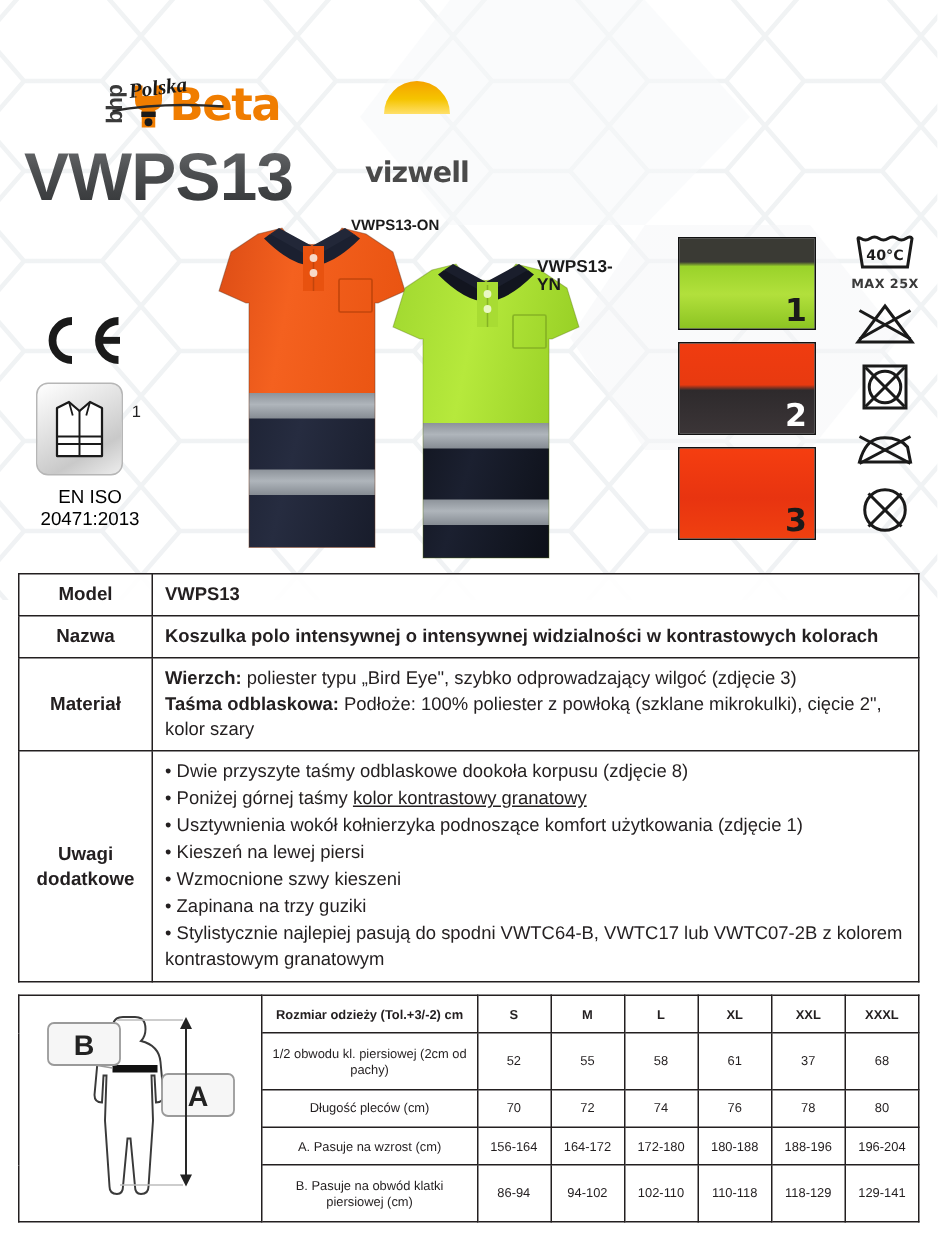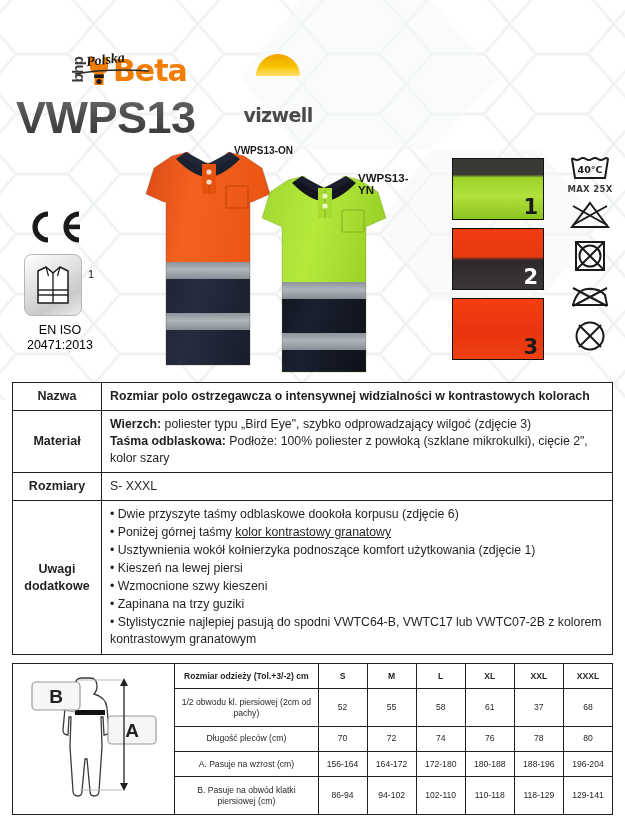--- a/index.html
+++ b/index.html
@@ -367,48 +367,48 @@
         <circle cx="16" cy="16" r="13.5" fill="none" stroke="#1a1a1a" stroke-width="2"></circle>
         <line x1="5" y1="5" x2="27" y2="27" stroke="#1a1a1a" stroke-width="2"></line>
         <line x1="27" y1="5" x2="5" y2="27" stroke="#1a1a1a" stroke-width="2"></line>
       </svg>
     </div>
   </div>
 </div>
 
 <table class="spec">
   <tbody>
+      <tr>
+    <td class="lab">Model</td>
+    <td class="val"><b>VWPS13</b></td>
+  </tr>
   <tr>
     <td class="lab">Nazwa</td>
-    <td class="val"><b>Rozmiar polo ostrzegawcza o intensywnej widzialności w kontrastowych kolorach</b></td>
+    <td class="val"><b>Koszulka polo intensywnej o intensywnej widzialności w kontrastowych kolorach</b></td>
   </tr>
   <tr>
     <td class="lab">Materiał</td>
     <td class="val">
       <div>
         <b>Wierzch:</b><span> poliester typu „Bird Eye", szybko odprowadzający wilgoć (zdjęcie 3)</span>
       </div>
       <div>
         <b>Taśma odblaskowa:</b><span> Podłoże: 100% poliester z powłoką (szklane mikrokulki), cięcie 2",</span>
       </div>
       <div>kolor szary</div>
     </td>
   </tr>
   <tr>
-    <td class="lab">Rozmiary</td>
-    <td class="val">S- XXXL</td>
-  </tr>
-  <tr>
     <td class="lab">
       <div>Uwagi</div>
       <div>dodatkowe</div>
     </td>
     <td class="val">
       <ul class="bul">
-        <li>Dwie przyszyte taśmy odblaskowe dookoła korpusu (zdjęcie 6)</li>
+        <li>Dwie przyszyte taśmy odblaskowe dookoła korpusu (zdjęcie 8)</li>
         <li><span>Poniżej górnej taśmy </span><span class="uline">kolor kontrastowy granatowy</span></li>
         <li>Usztywnienia wokół kołnierzyka podnoszące komfort użytkowania (zdjęcie 1)</li>
         <li>Kieszeń na lewej piersi</li>
         <li>Wzmocnione szwy kieszeni</li>
         <li>Zapinana na trzy guziki</li>
         <li>Stylistycznie najlepiej pasują do spodni VWTC64-B, VWTC17 lub VWTC07-2B z kolorem kontrastowym granatowym</li>
       </ul>
     </td>
   </tr>
 </tbody>

